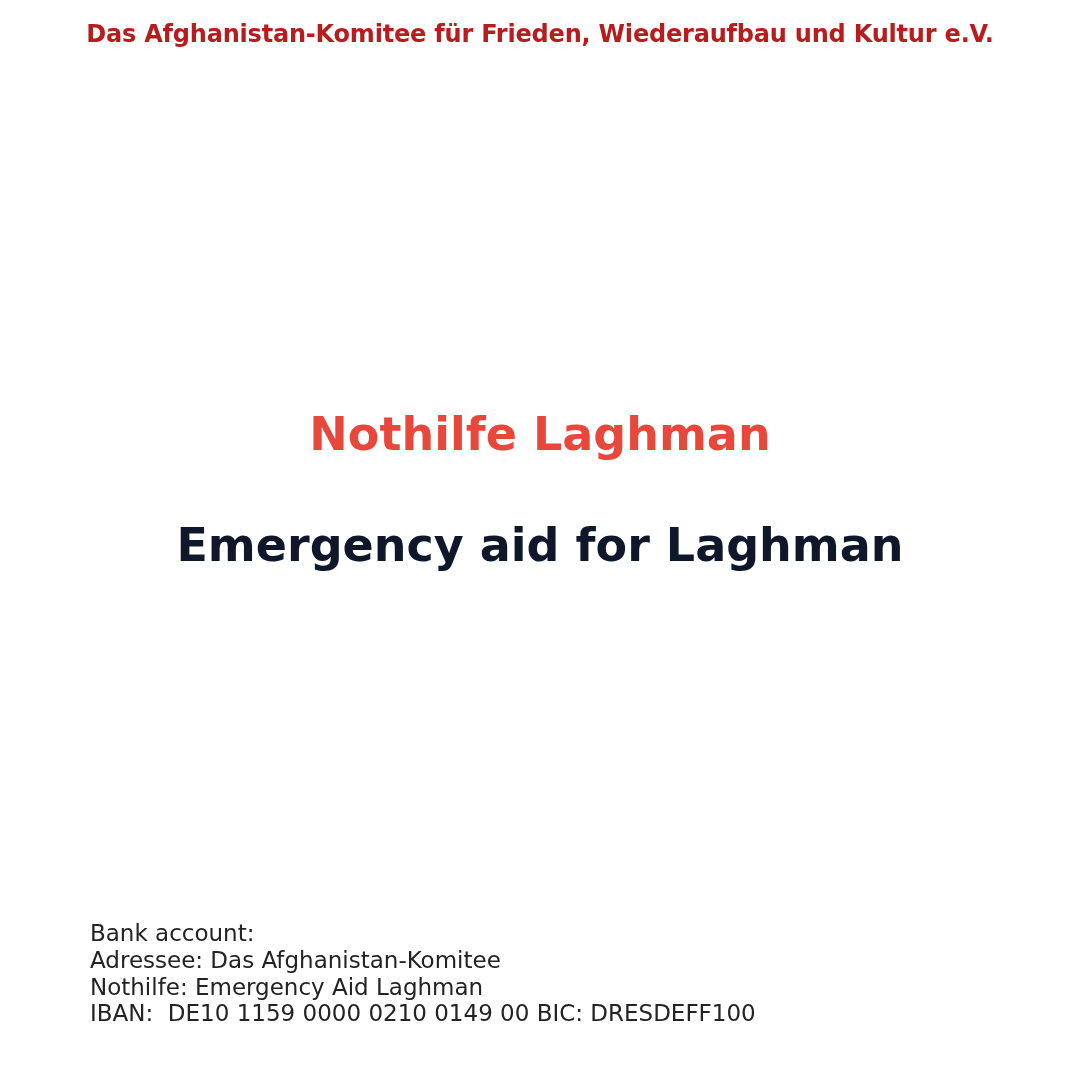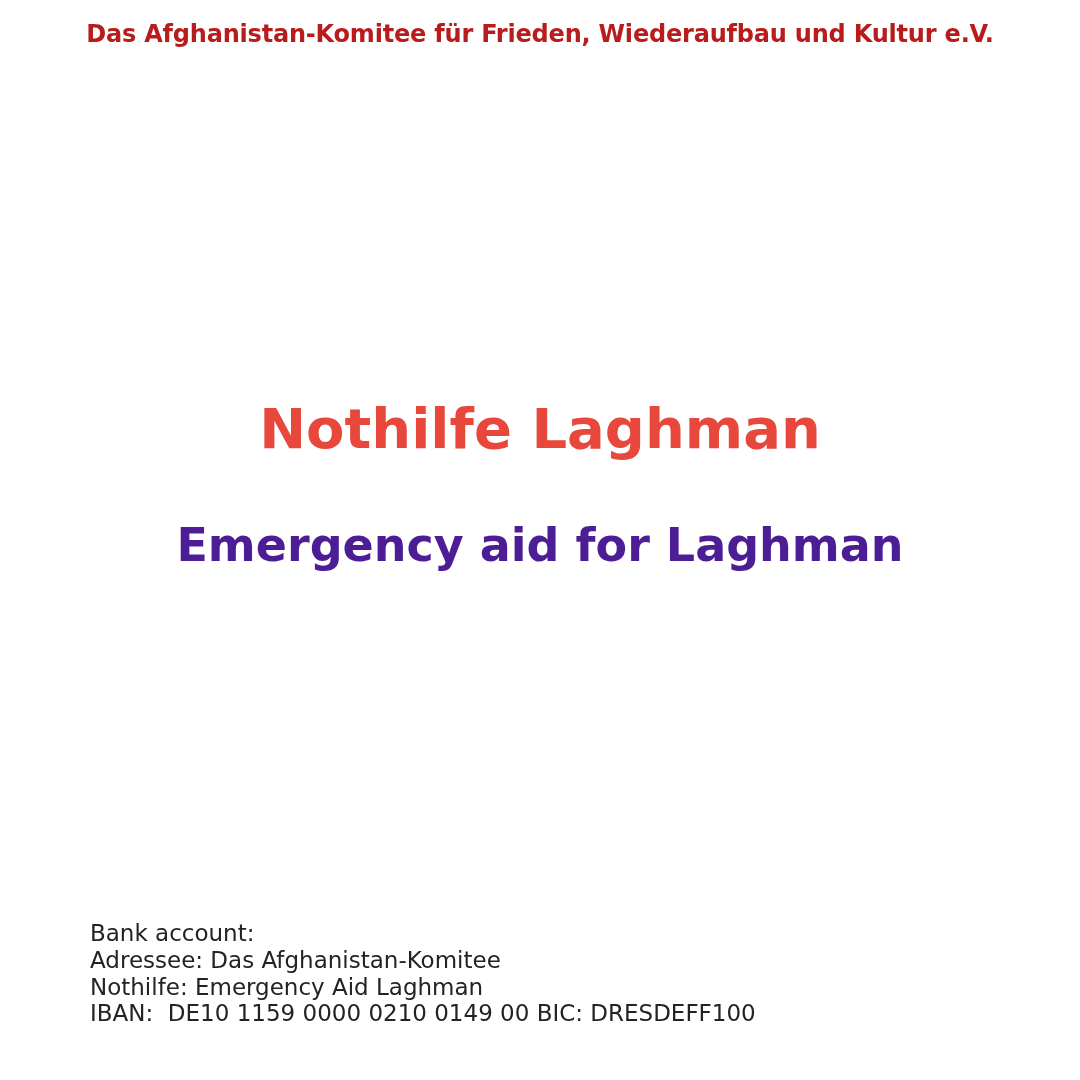--- a/index.html
+++ b/index.html
@@ -34,31 +34,31 @@
   }
   .headline-block {
     position: absolute;
     top: 395px;
     left: 0;
     width: 1080px;
     text-align: center;
   }
   .headline-de {
     font-family: "DejaVu Sans", sans-serif;
-    font-size: 56px;
+    font-size: 46px;
     font-weight: bold;
     color: #e8483c;
     line-height: 1.2;
-    margin: 0;
+    margin: 12px;
   }
   .headline-en {
     font-family: "DejaVu Sans", sans-serif;
     font-size: 46px;
     font-weight: bold;
-    color: #4c1d95;
+    color: #0f172a;
     line-height: 1.2;
     margin: 0;
     margin-top: 56px;
   }
   .bank-block {
     position: absolute;
     left: 90px;
     top: 920px;
     font-family: "DejaVu Sans", sans-serif;
     font-size: 23px;

